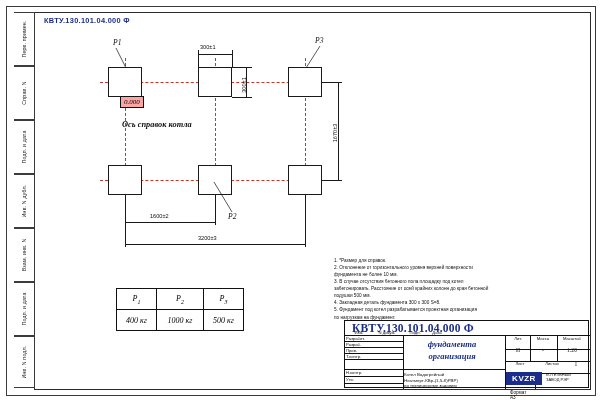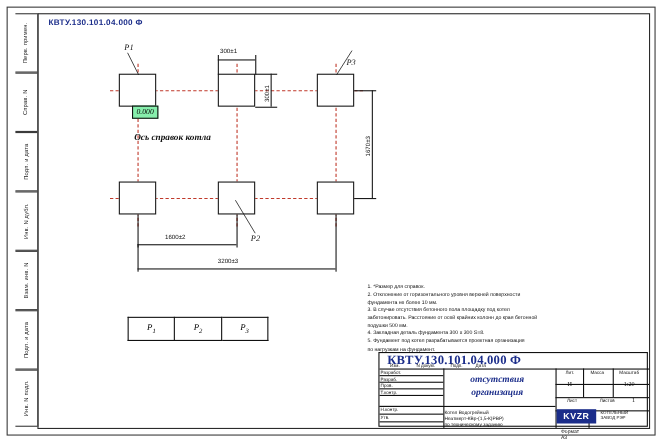--- a/index.html
+++ b/index.html
@@ -23,21 +23,21 @@
   .axis-h{position:absolute;height:0;border-top:0.7px dashed #c0392b;}
   .axis-v{position:absolute;width:0;border-left:0.7px dashed #c0392b;}
   .dimline{position:absolute;height:0;border-top:0.6px solid #1a1a1a;}
   .dimvert{position:absolute;width:0;border-left:0.6px solid #1a1a1a;}
   .ext{position:absolute;width:0;border-left:0.5px solid #1a1a1a;}
   .exth{position:absolute;height:0;border-top:0.5px solid #1a1a1a;}
   .dimtxt{position:absolute;font-size:5.6px;color:#111;white-space:nowrap;}
   .dimtxt-v{position:absolute;font-size:5.6px;color:#111;white-space:nowrap;transform:rotate(-90deg);}
   .lbl{position:absolute;font-size:7.6px;font-style:italic;color:#111;font-family:"Liberation Serif",serif;}
   .zerobox{position:absolute;border:0.9px solid #111;font-size:7px;font-style:italic;padding:1px 3px;
-           font-family:"Liberation Serif",serif;background:#86efac;}
+           font-family:"Liberation Serif",serif;background:#fca5a5;}
   .axistext{position:absolute;font-size:8.4px;font-style:italic;font-weight:bold;color:#111;
             font-family:"Liberation Serif",serif;}
 
   
   .notes{position:absolute;left:334px;top:258px;width:205px;font-size:4.7px;line-height:1.42;color:#111;}
   .notes div{margin-bottom:0.4px;}
 
   
   .wtable{position:absolute;left:116px;top:288px;width:128px;border:1.1px solid #111;border-collapse:collapse;}
   .wtable td{border:0.9px solid #111;height:18px;text-align:center;font-size:8px;font-style:italic;
@@ -106,21 +106,21 @@
 
     <div class="sq" style="left:48px;top:133px;"></div>
     <div class="sq" style="left:138px;top:133px;"></div>
     <div class="sq" style="left:228px;top:133px;"></div>
 
     <div class="lbl" style="left:53px;top:6px;">Р1</div>
     <svg style="position:absolute;left:50px;top:14px;width:24px;height:26px;">
       <line x1="6" y1="2" x2="16" y2="22" stroke="#111" stroke-width="0.7"></line>
     </svg>
 
-    <div class="lbl" style="left:255px;top:20px;">Р3</div>
+    <div class="lbl" style="left:255px;top:4px;">Р3</div>
     <svg style="position:absolute;left:238px;top:12px;width:26px;height:28px;">
       <line x1="22" y1="2" x2="8" y2="24" stroke="#111" stroke-width="0.7"></line>
     </svg>
 
     <div class="lbl" style="left:168px;top:180px;">Р2</div>
     <svg style="position:absolute;left:150px;top:148px;width:30px;height:36px;">
       <line x1="4" y1="2" x2="22" y2="32" stroke="#111" stroke-width="0.7"></line>
     </svg>
 
     <div class="zerobox" style="left:60px;top:64px;">0.000</div>
@@ -170,20 +170,25 @@
         <tr>
       <td>
         <span>Р</span><sub style="font-size:6px">1</sub>
       </td>
       <td>
         <span>Р</span><sub style="font-size:6px">2</sub>
       </td>
       <td>
         <span>Р</span><sub style="font-size:6px">3</sub>
       </td>
+    </tr>
+    <tr>
+      <td>400 кг</td>
+      <td>1000 кг</td>
+      <td>500 кг</td>
     </tr>
   </tbody>
     </table>
 
   <div class="stamp">
 
     <div class="stampline" style="left:0;top:14px;width:245px;height:0.8px;"></div>
     <div class="stampline" style="left:0;top:48px;width:160px;height:0.8px;"></div>
     <div class="stampline" style="left:58px;top:14px;width:0.8px;height:34px;"></div>
     <div class="stampline" style="left:160px;top:14px;width:0.8px;height:54px;"></div>
@@ -199,21 +204,21 @@
     <div class="stampline" style="left:0;top:55px;width:58px;height:0.5px;"></div>
     <div class="stampline" style="left:0;top:62px;width:58px;height:0.5px;"></div>
     <div class="stampline" style="left:58px;top:48px;width:0.8px;height:20px;"></div>
     <div class="stampline" style="left:160px;top:52px;width:85px;height:0.8px;"></div>
     <div class="stampline" style="left:190px;top:52px;width:0.8px;height:16px;"></div>
   </div>
 
   <div class="stampcode">КВТУ.130.101.04.000  Ф</div>
 
   <div class="s-title">
-    <div>отсутствия</div>
+    <div>фундамента</div>
     <div>организация</div>
   </div>
 
   <div class="s-sub">
     <div>Котел Водогрейный</div>
     <div>Неатмерт-КВр-(1,5-К)РВР)</div>
     <div>по техническому заданию</div>
   </div>
 
   <div class="s-left" style="top:336px;">Разработ.</div>

